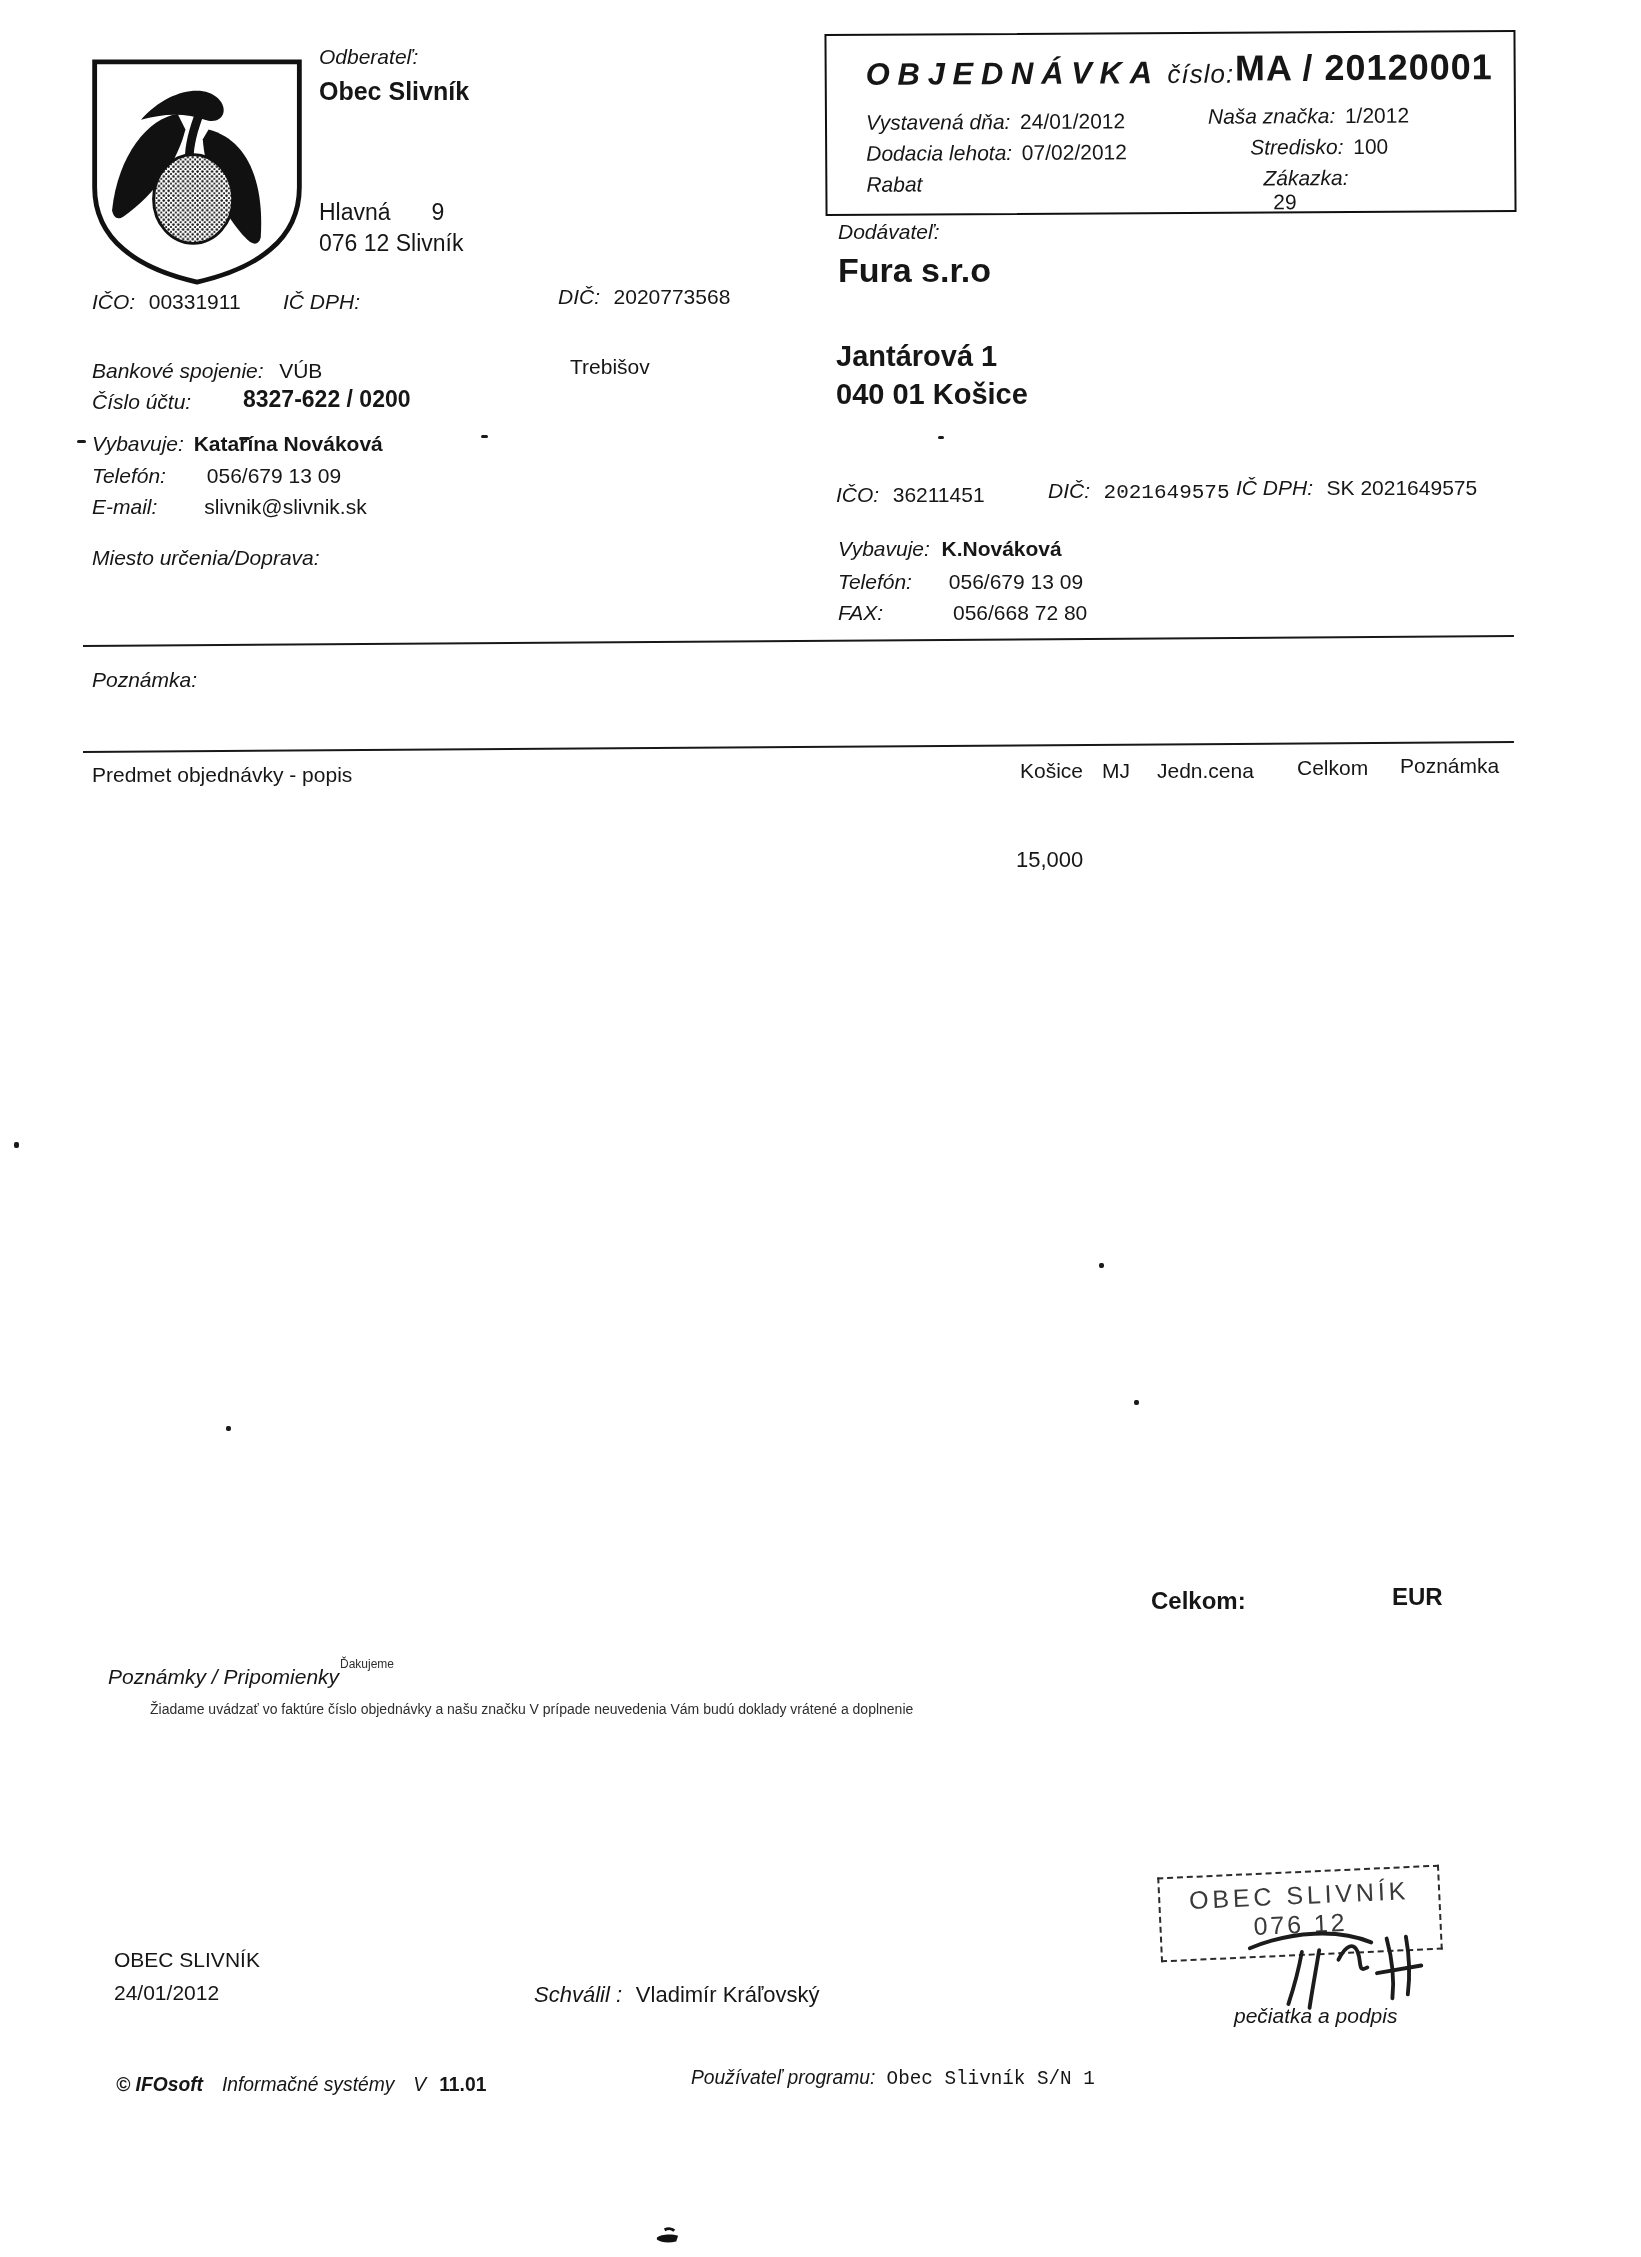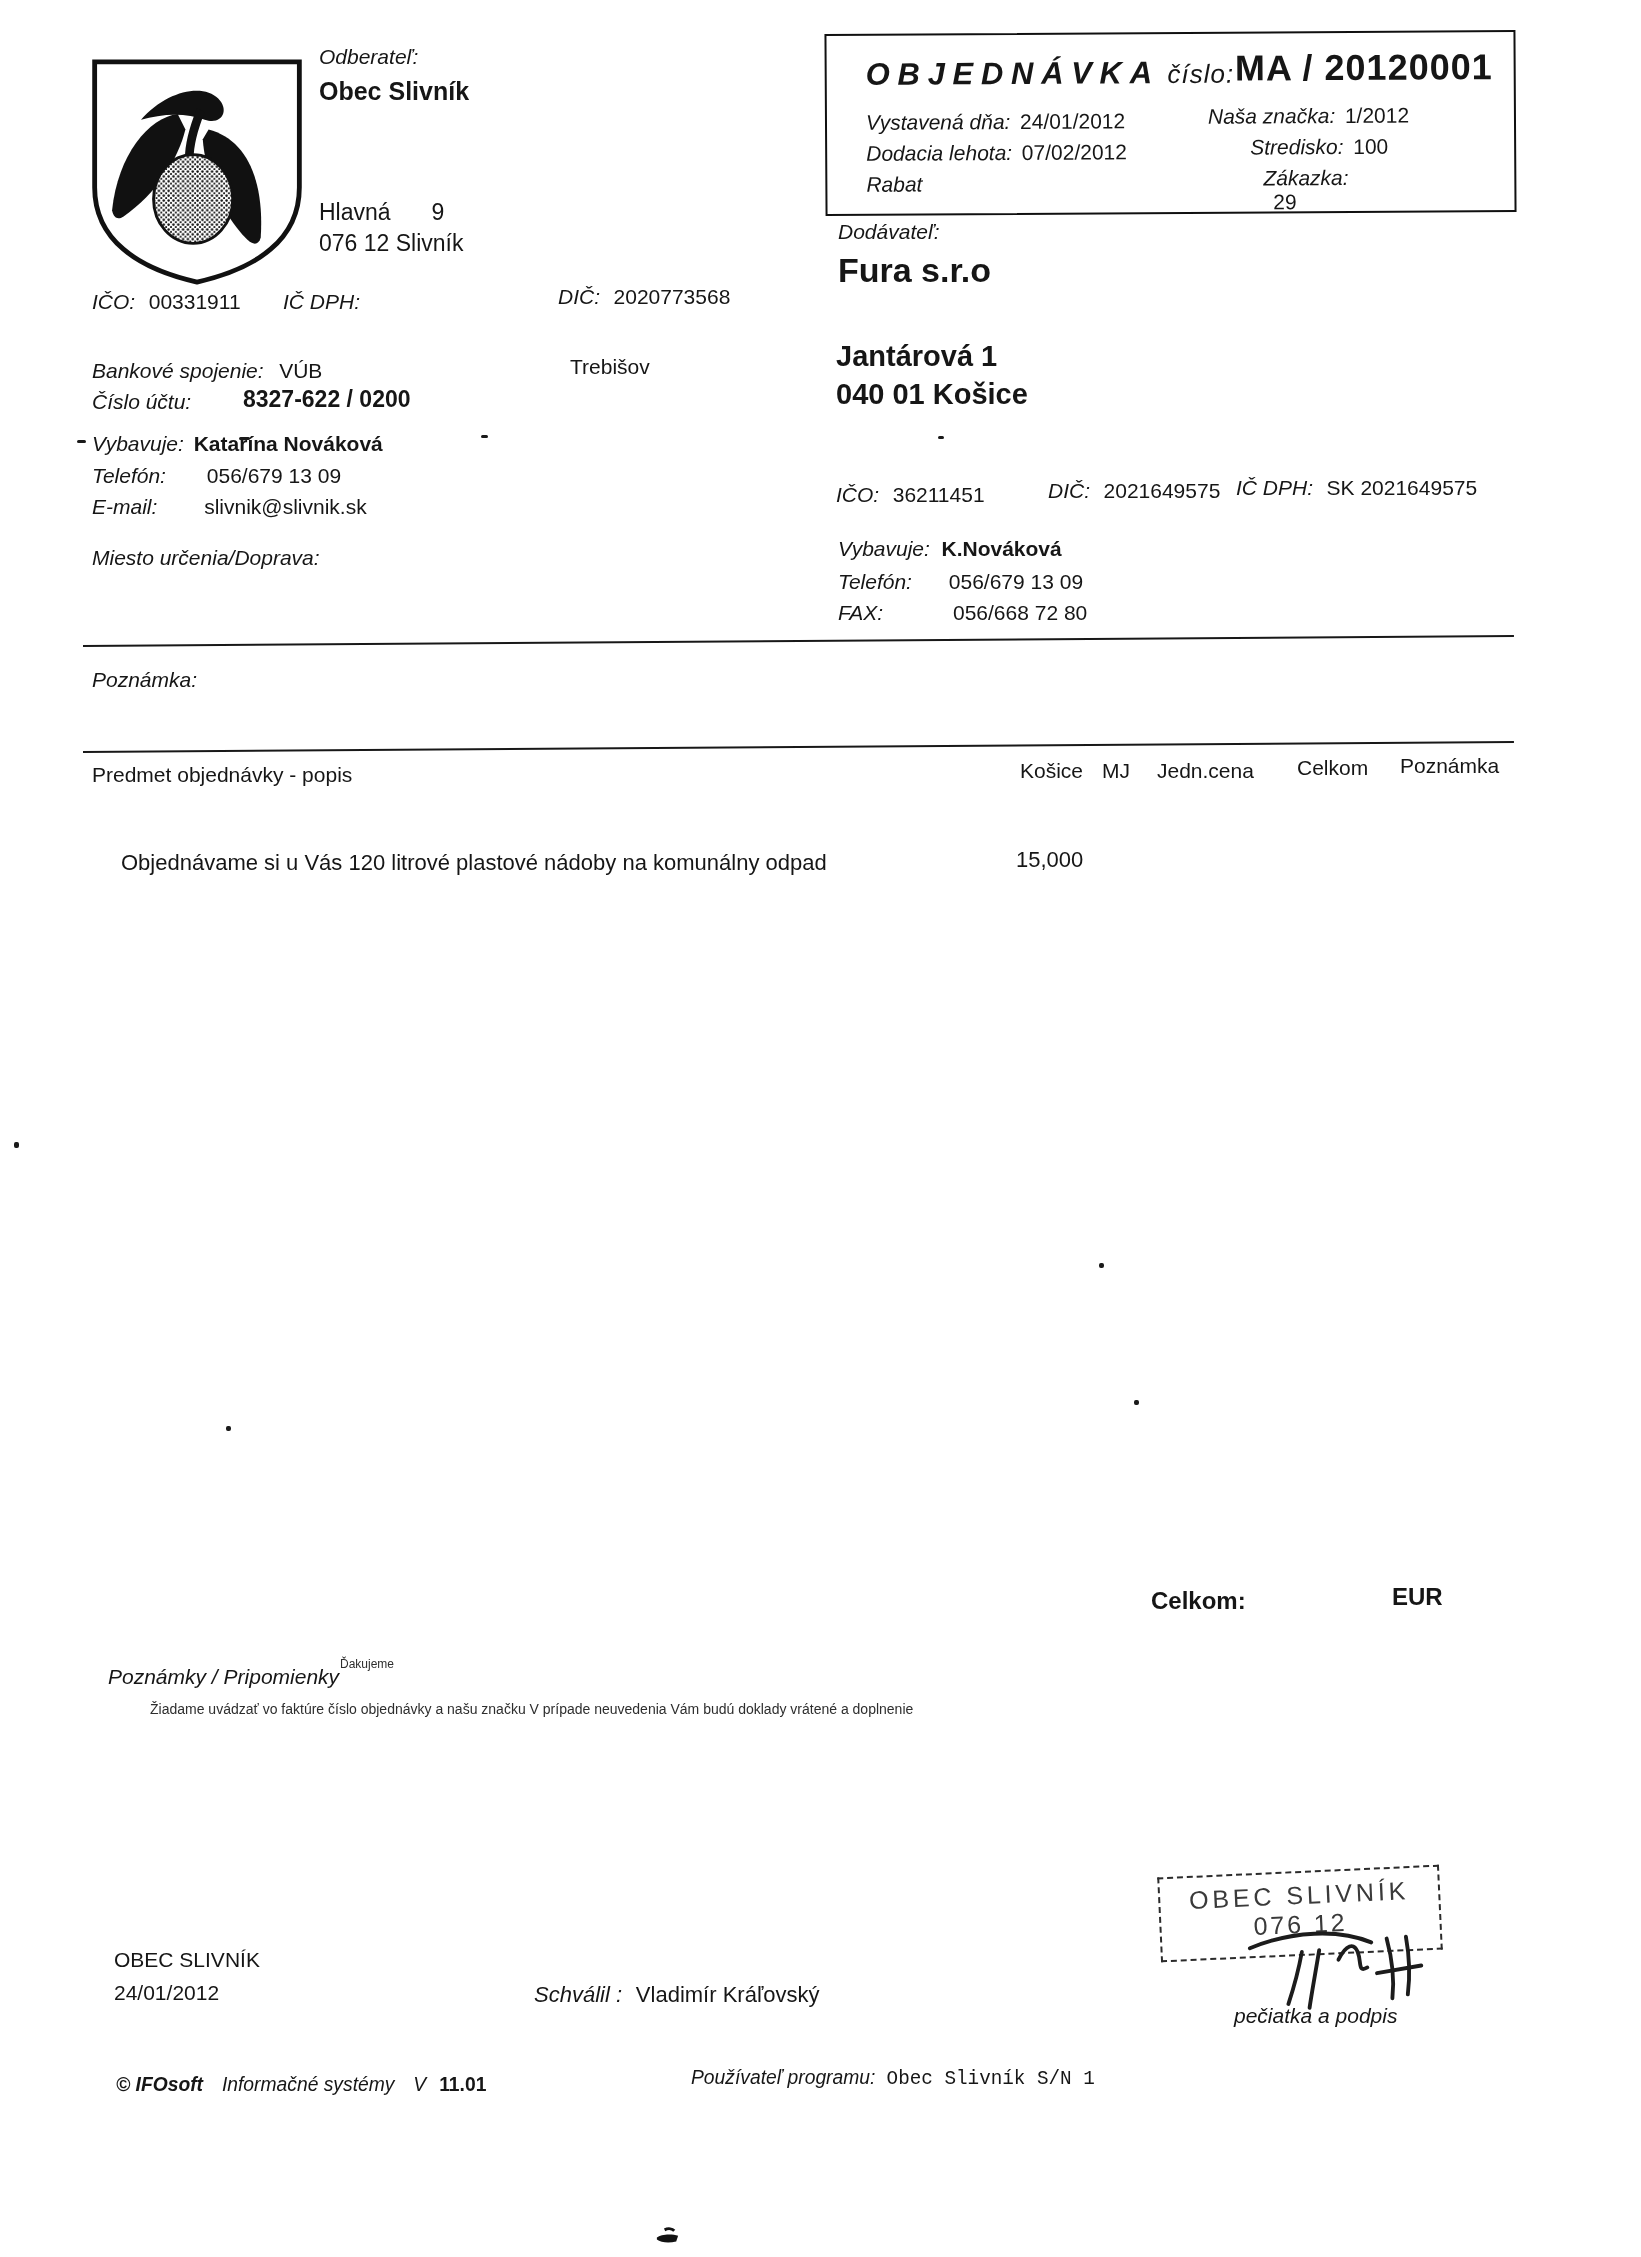--- a/index.html
+++ b/index.html
@@ -120,21 +120,21 @@
   <div class="abs b" style="left:838px;top:251px;font-size:34px;">Fura s.r.o</div>
   <div class="abs b t30" style="left:836px;top:340px;">Jantárová 1</div>
   <div class="abs b t30" style="left:836px;top:378px;">040 01 Košice</div>
 
   <div class="abs t22" style="left:836px;top:483px;">
     <span class="it">IČO:</span>
     <span style="margin-left:7.7px;">36211451</span>
   </div>
   <div class="abs t22" style="left:1048px;top:479px;">
     <span class="it">DIČ:</span>
-    <span style="margin-left:7.7px;">2021649575</span>
+    <span style="margin-left:7.7px;font-family:Liberation Mono, monospace;">2021649575</span>
   </div>
   <div class="abs t22" style="left:1236px;top:476px;">
     <span class="it">IČ DPH:</span>
     <span style="margin-left:7.7px;">SK 2021649575</span>
   </div>
 
   <div class="abs t22" style="left:838px;top:537px;">
     <span class="it">Vybavuje:</span>
     <span class="b" style="margin-left:5.8px;">K.Nováková</span>
   </div>
@@ -175,21 +175,20 @@
 
   <div class="rule" style="left:83px;top:751px;width:1431px;"></div>
 
   <div class="abs t22" style="left:92px;top:763px;">Predmet objednávky - popis</div>
   <div class="abs t22" style="left:1020px;top:759px;">Košice</div>
   <div class="abs t22" style="left:1102px;top:759px;">MJ</div>
   <div class="abs t22" style="left:1157px;top:759px;">Jedn.cena</div>
   <div class="abs t22" style="left:1297px;top:756px;">Celkom</div>
   <div class="abs t22" style="left:1400px;top:754px;">Poznámka</div>
 
-  <div class="abs t23" style="left:121px;top:850px;">Objednávame si u Vás 120 litrové plastové nádoby na komunálny odpad</div>
   <div class="abs t23" style="left:1016px;top:847px;">15,000</div>
 
   <div class="abs b" style="left:1151px;top:1587px;font-size:24px;">Celkom:</div>
   <div class="abs b" style="left:1392px;top:1583px;font-size:24px;">EUR</div>
 
   <div class="abs it t22" style="left:108px;top:1665px;">Poznámky / Pripomienky</div>
   <div class="abs" style="left:150px;top:1701px;font-size:14px;color:#2e2e2e;">Žiadame uvádzať vo faktúre číslo objednávky a našu značku  V prípade neuvedenia Vám budú doklady vrátené a doplnenie</div>
   <div class="abs" style="left:340px;top:1657px;font-size:12px;color:#2e2e2e;">Ďakujeme</div>
 
   <div class="abs t22" style="left:114px;top:1948px;">OBEC SLIVNÍK</div>

